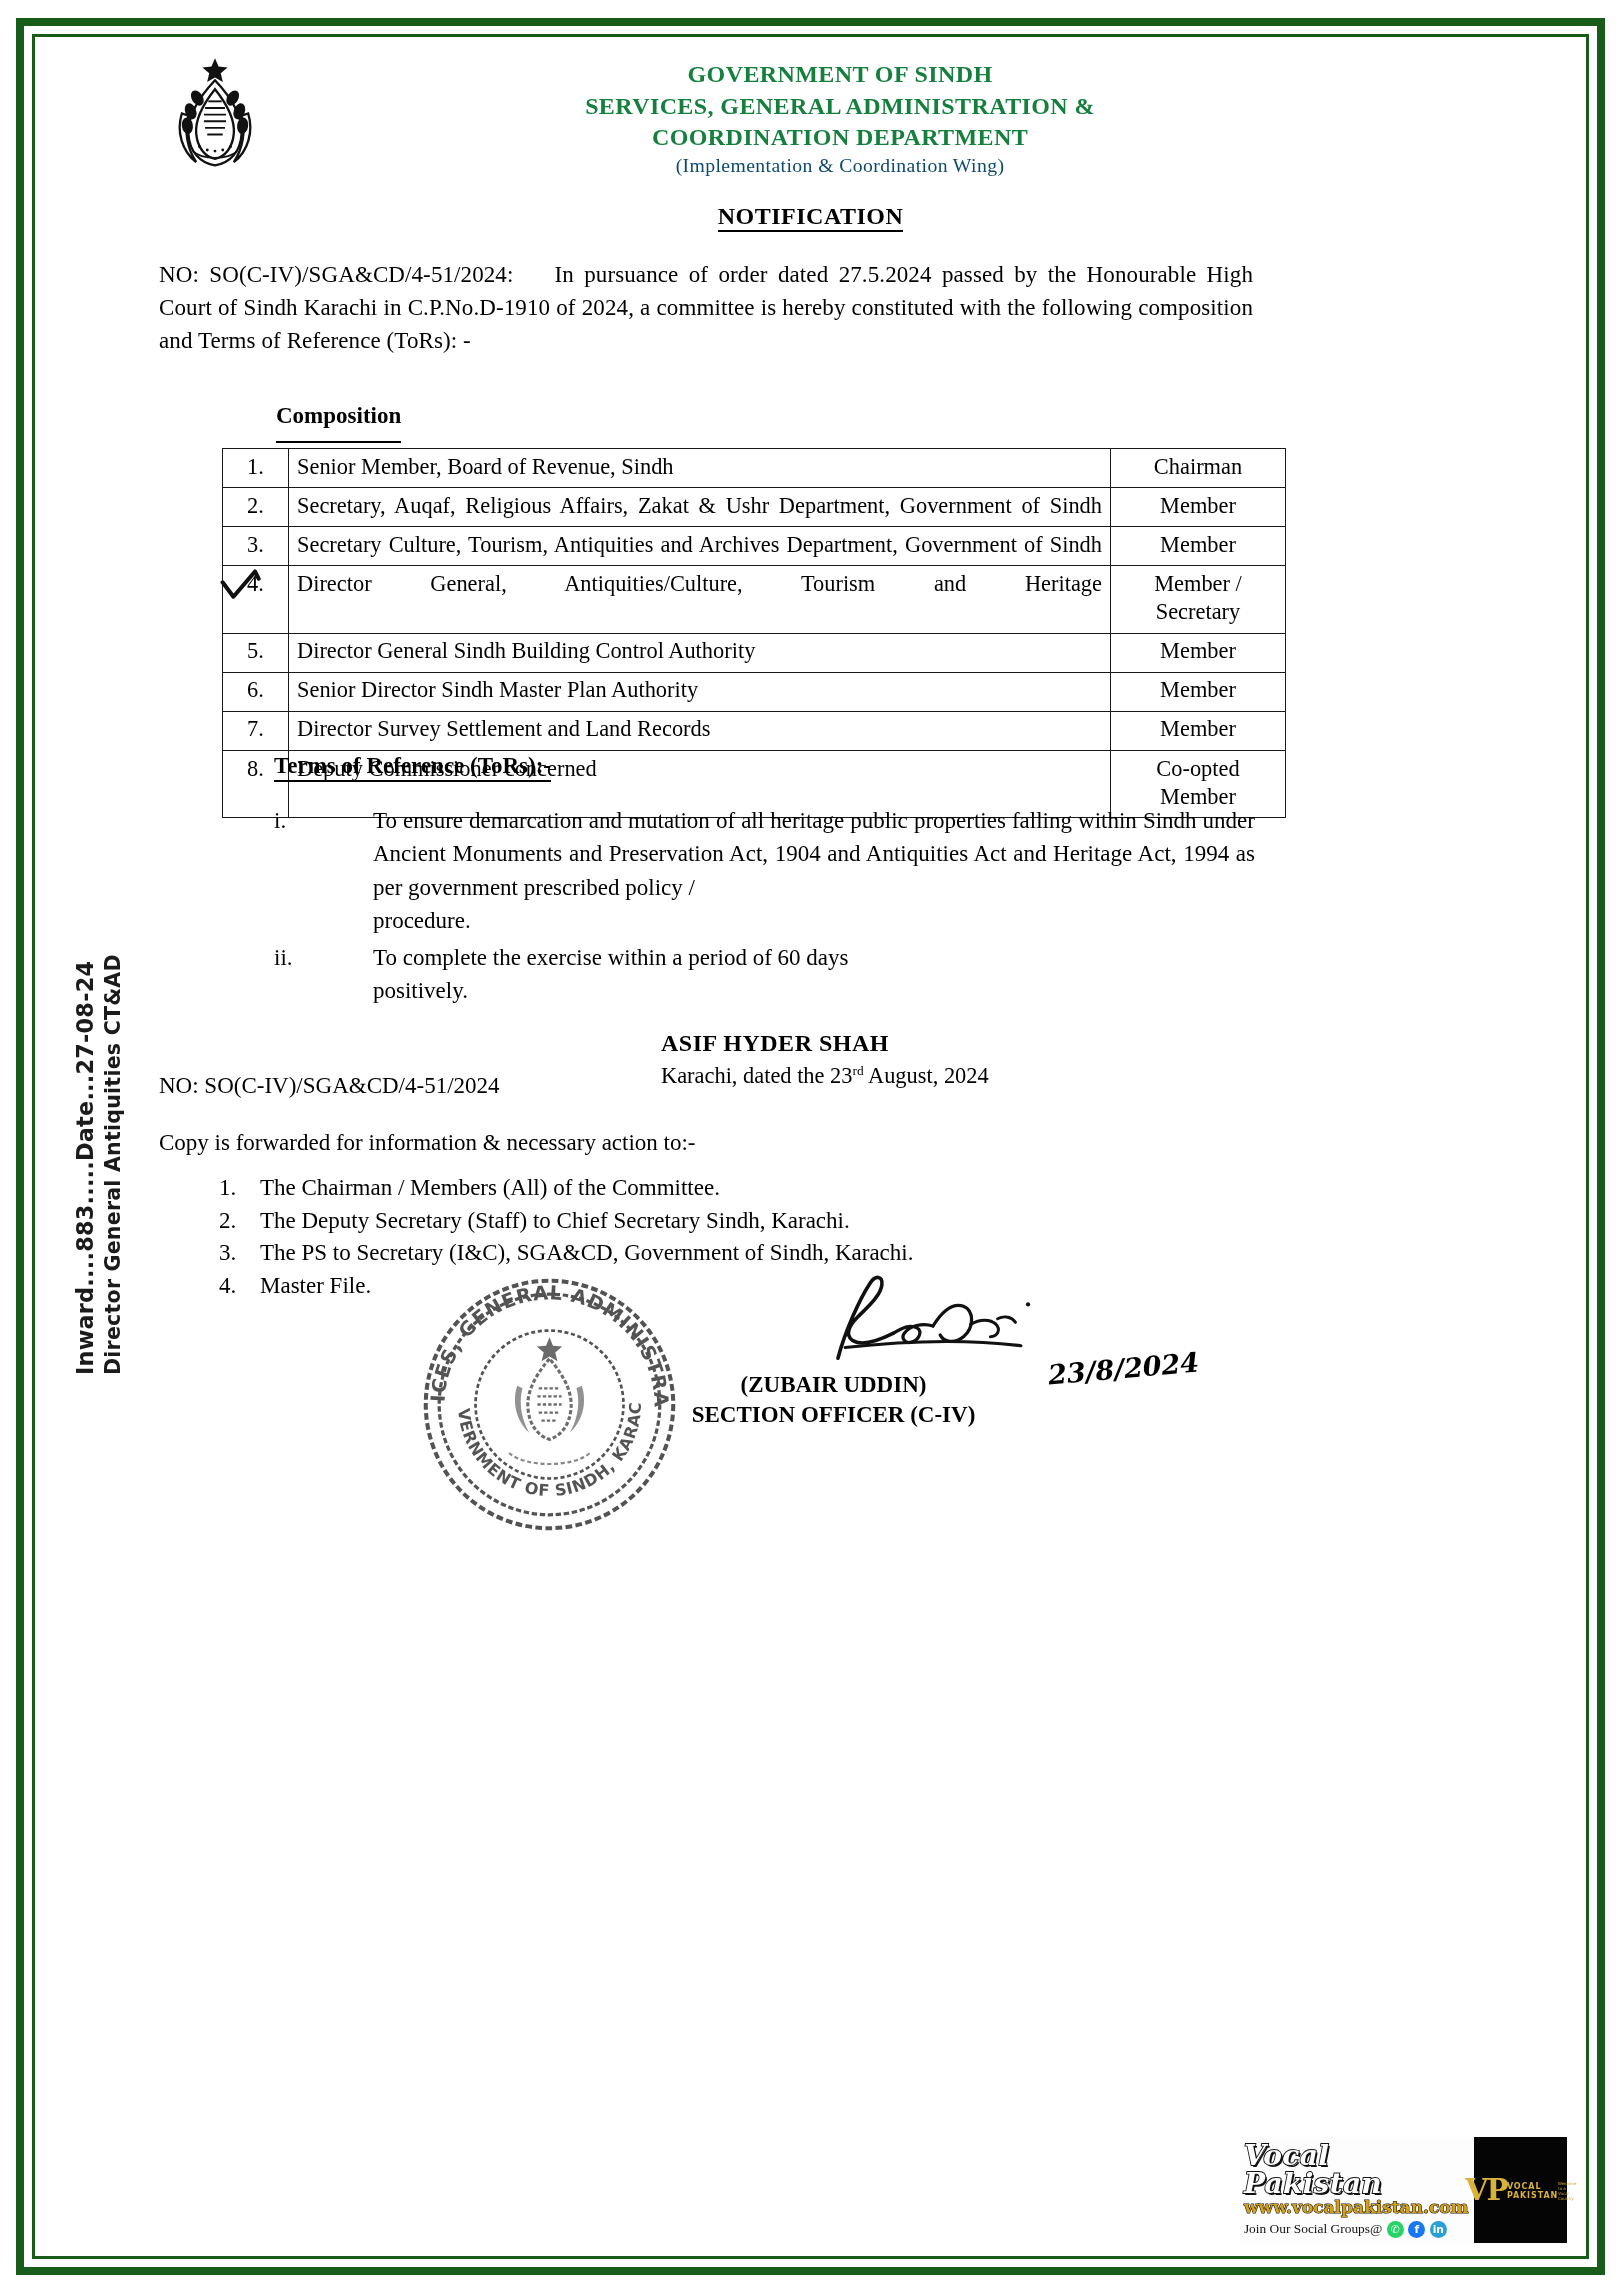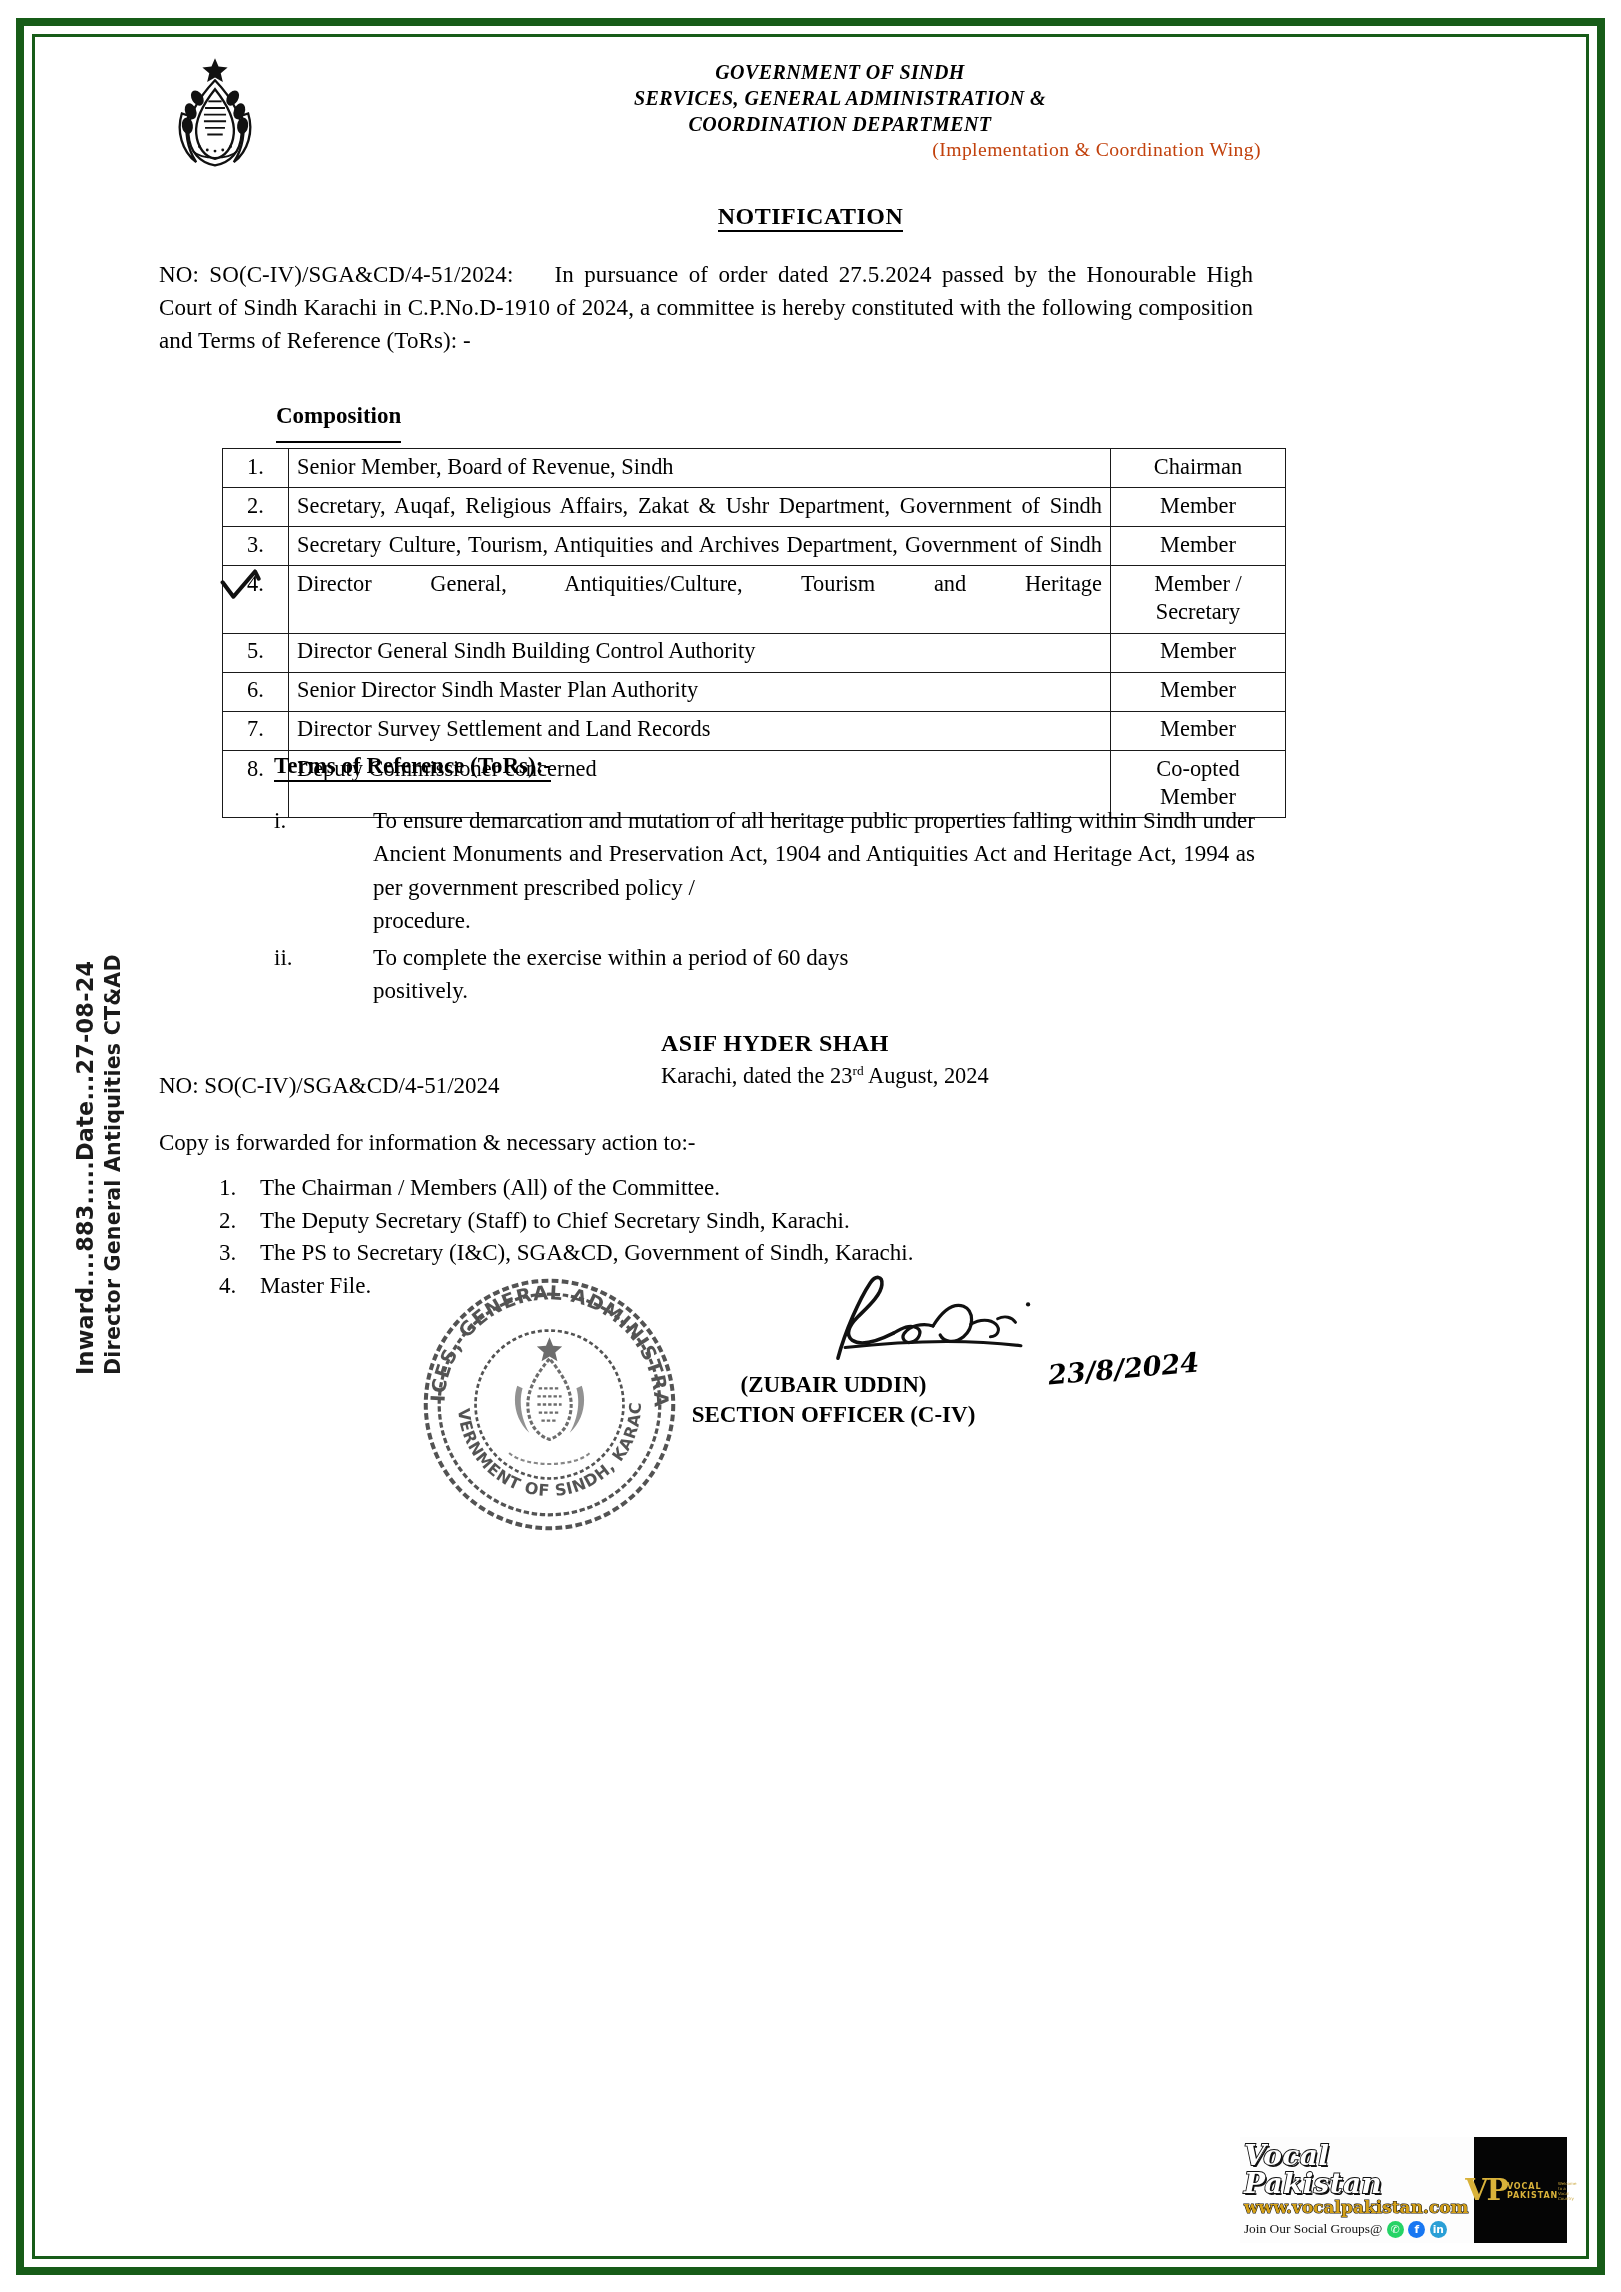--- a/index.html
+++ b/index.html
@@ -26,24 +26,24 @@
   }
 
   
   #header{ position:absolute; left:0; top:7.2px; width:100%; height:134px; }
   #emblem{ position:absolute; left:116px; top:3.6px; width:112px; height:115px; }
   #header-text{
     position:absolute; left:376px; top:7.2px; width:842px;
     text-align:center; line-height:1.30;
   }
   .hdr-line{
-    font-weight:bold; font-style:italic; font-size:20px;
-    letter-spacing:0.4px; color:#000000;
-  }
-  .hdr-sub{ font-size:19.7px; font-style:normal; font-weight:normal; color:#c2410c;text-align:right; }
+    font-weight:bold; font-size:24px;
+    letter-spacing:0.4px; color:#15803d;
+  }
+  .hdr-sub{ font-size:19.7px; font-style:normal; font-weight:normal; color:#0c4a6e; }
 
   
   #notif-title{
     position:absolute; left:0; top:158px; width:100%;
     text-align:center; font-size:24px; font-weight:bold;
     letter-spacing:0.5px;
   }
   #notif-title span{ border-bottom:2.7px solid #000; padding-bottom:0.9px; }
 
   

